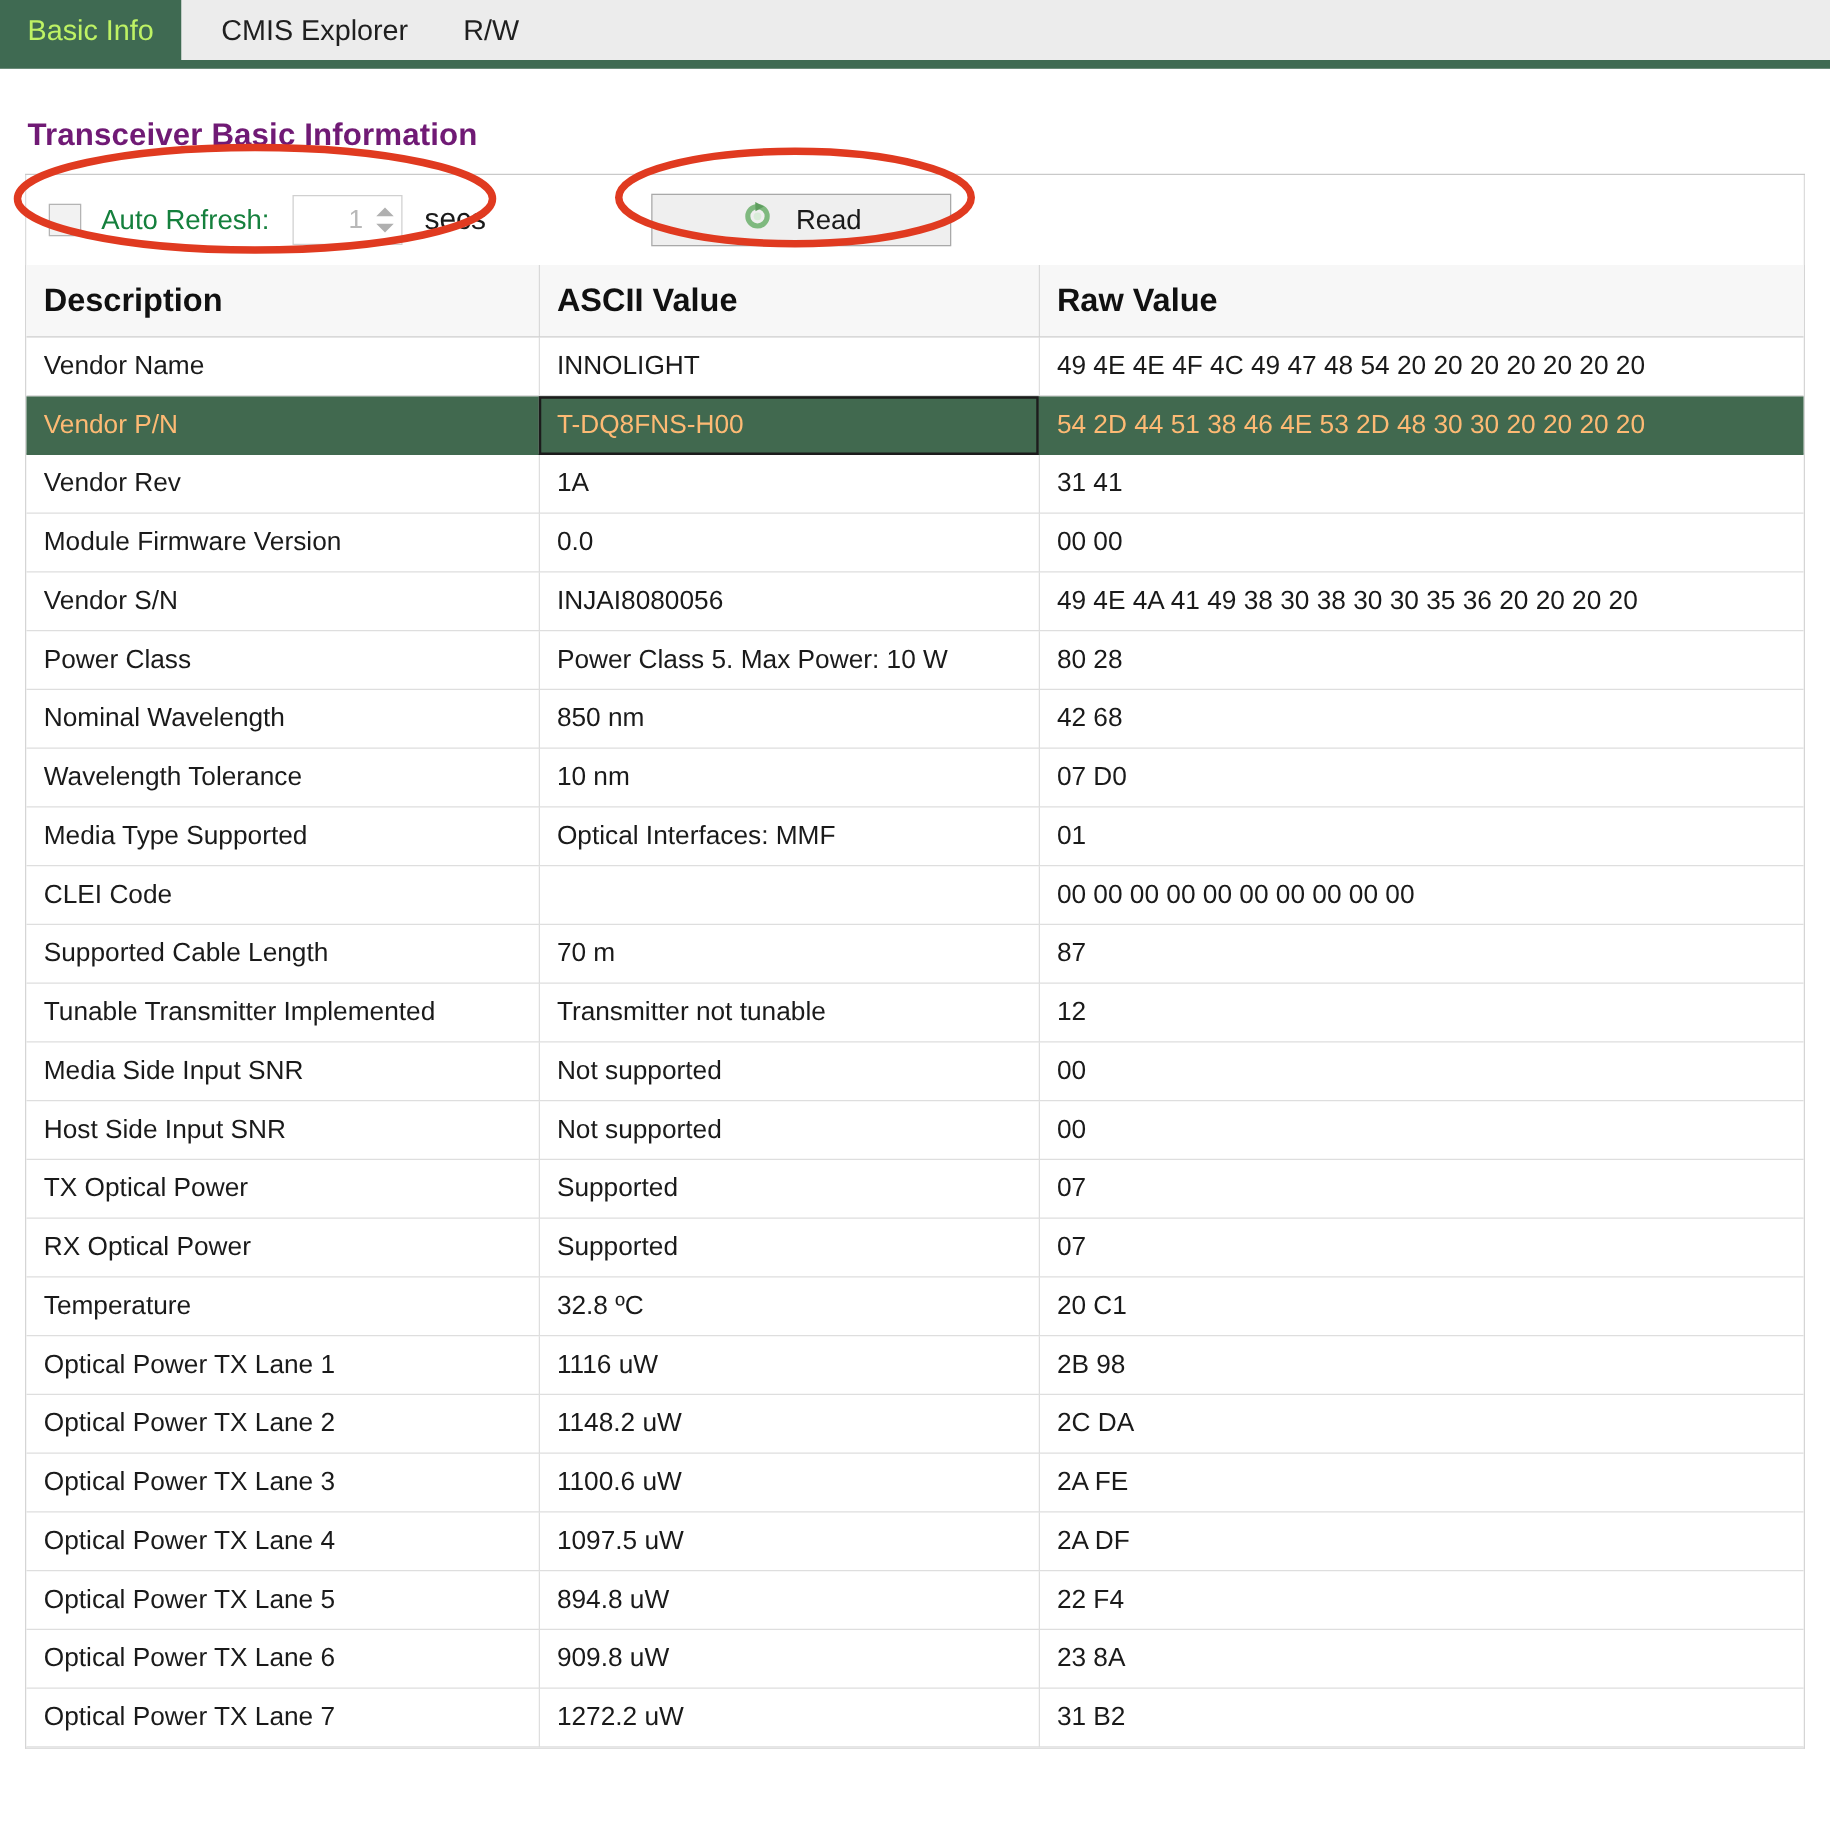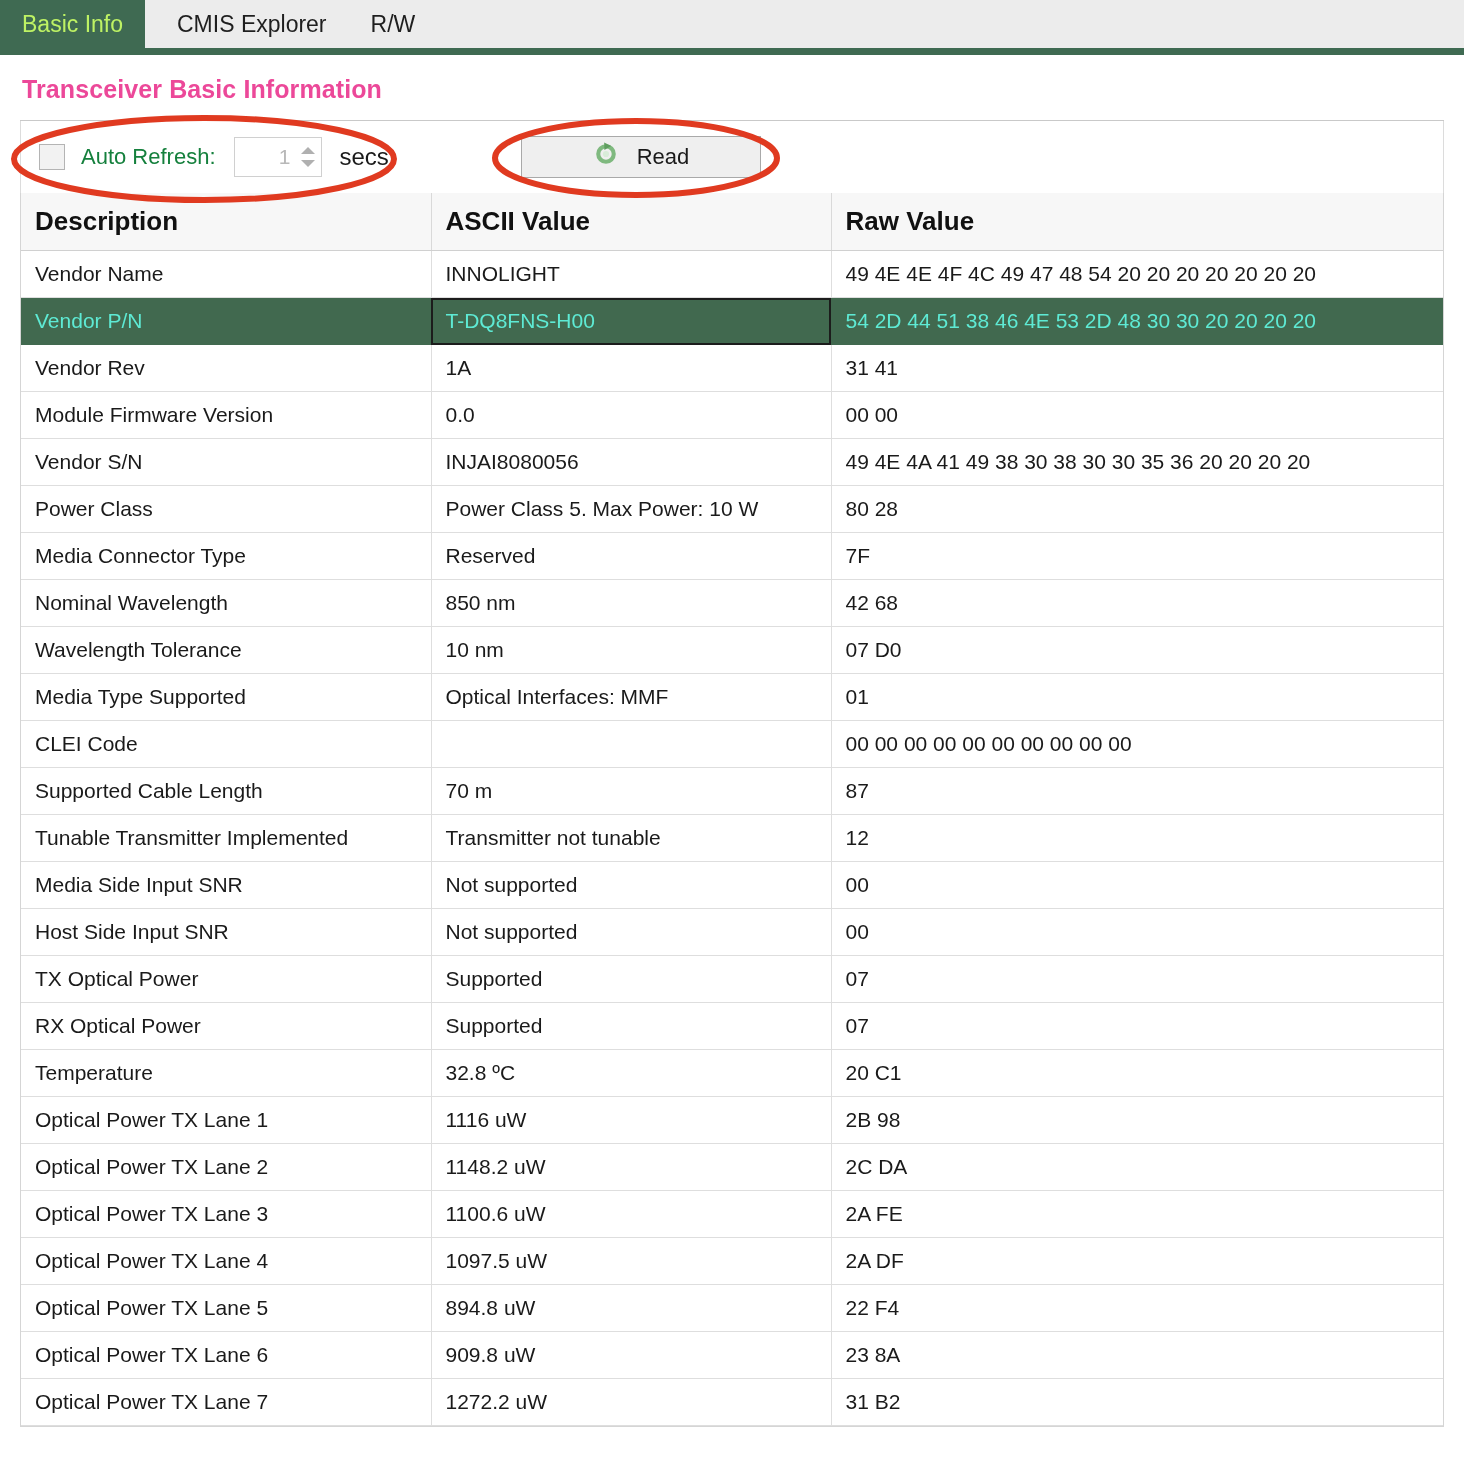--- a/index.html
+++ b/index.html
@@ -42,23 +42,24 @@
   .tab.active {
     background: #3f6a52;
     color: #bef264;
   }
   .tab-gap { width: 10px; }
 
   
   .page-title {
     font-size: 25px;
     font-weight: bold;
-    color: #ec4899;
+    color: #701a75;
     padding: 20px 0 0 22px;
     letter-spacing: .1px;
+    margin-top: 19px;
   }
   .title-rule {
     margin: 16px 20px 0 20px;
     border-top: 1px solid #c9c9c9;
   }
 
   
   .controls {
     position: relative;
     margin: 0 20px;
@@ -188,21 +189,21 @@
     color: #1a1a1a;
     white-space: nowrap;
     overflow: hidden;
     box-sizing: border-box;
     height: 43px;
   }
   tbody td:last-child { border-right: none; }
 
   tr.sel td {
     background: #41694f;
-    color: #5eead4;
+    color: #fdba74;
     border-right-color: #41694f;
     border-bottom-color: #41694f;
   }
   tr.sel td.focused {
     outline: 2px solid #1c1c1c;
     outline-offset: -2px;
   }
 
   
   .annot {
@@ -301,25 +302,20 @@
           <td>Vendor S/N</td>
           <td>INJAI8080056</td>
           <td>49 4E 4A 41 49 38 30 38 30 30 35 36 20 20 20 20</td>
         </tr>
         <tr>
           <td>Power Class</td>
           <td>Power Class 5. Max Power: 10 W</td>
           <td>80 28</td>
         </tr>
         <tr>
-          <td>Media Connector Type</td>
-          <td>Reserved</td>
-          <td>7F</td>
-        </tr>
-        <tr>
           <td>Nominal Wavelength</td>
           <td>850 nm</td>
           <td>42 68</td>
         </tr>
         <tr>
           <td>Wavelength Tolerance</td>
           <td>10 nm</td>
           <td>07 D0</td>
         </tr>
         <tr>

